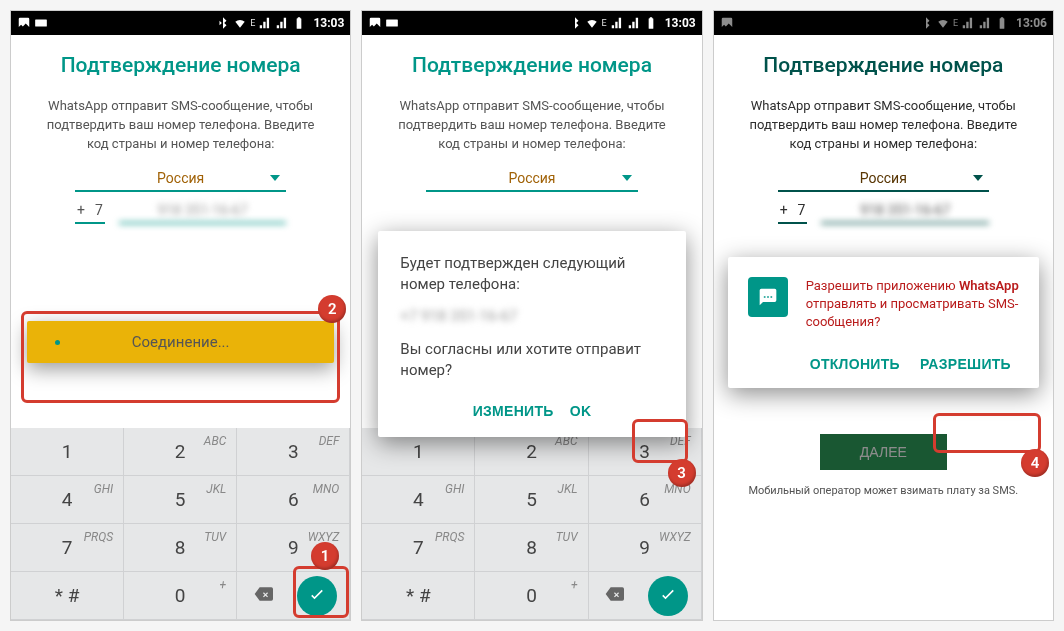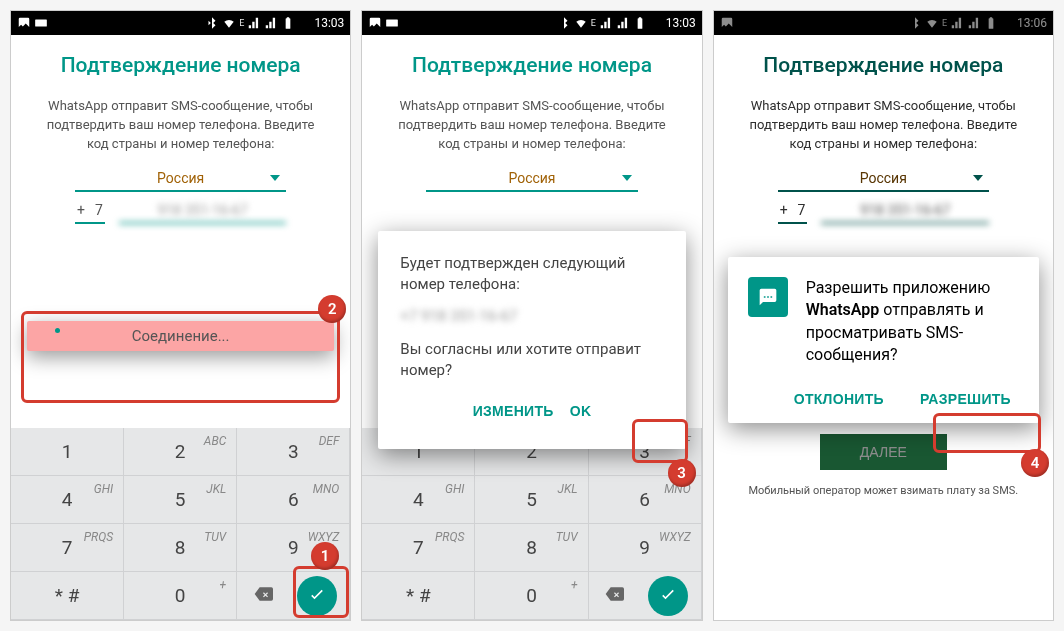--- a/index.html
+++ b/index.html
@@ -27,21 +27,21 @@
     background: #000;
     color: #fff;
     display: flex;
     align-items: center;
     justify-content: space-between;
     padding: 0 6px;
     font-size: 12px;
   }
   .status-left, .status-right { display: flex; gap: 3px; align-items: center; }
   .status-icon { width: 14px; height: 14px; fill: #fff; }
-  .status-time { font-weight: 400; margin-left: 16px; }
+  .status-time { font-weight: 700; margin-left: 4px; }
   .status-txt { font-size: 9px; opacity: .9; }
 
   
   .verify {
     padding: 18px 24px 0;
     text-align: center;
   }
   .verify-title {
     color: #009688;
     font-size: 21px;
@@ -127,37 +127,37 @@
   .key.enter {
     background: #009688; border-radius: 50%;
     width: 40px; height: 40px; justify-self: center; align-self: center;
     border: 3px solid rgba(0,0,0,0);
     position: relative;
   }
   .key.enter svg { fill: #fff; width: 20px; height: 20px; }
   .toast {
     position: absolute;
     left: 16px; right: 16px; top: 310px;
-    background: #fca5a5;
+    background: #eab308;
     border-radius: 2px;
     box-shadow: 0 6px 20px rgba(0,0,0,.4);
-    padding: 6px 22px;
+    padding: 12px 22px;
     color: #555; font-size: 15px;
   }
   .toast .dot {
     width: 5px; height: 5px; background: #009688; border-radius: 50%;
     position: absolute; left: 28px; bottom: 18px;
   }
   .dialog {
     position: absolute;
     left: 16px; right: 16px; top: 220px;
     background: #fff;
     border-radius: 2px;
     box-shadow: 0 6px 24px rgba(0,0,0,.45);
-    padding: 22px 22px 20px;
+    padding: 22px 22px 8px;
   }
   .dialog-text { color: #444; font-size: 15px; line-height: 1.4; margin-bottom: 12px; }
   .dialog-num { color: #999; font-size: 15px; filter: blur(3px); margin-bottom: 14px; }
   .dialog-actions {
     display: flex; justify-content: center;
     margin-top: 6px;
   }
   .flat-btn {
     color: #009688; font-size: 14px; font-weight: 600;
     background: none; border: none; padding: 10px 8px;
@@ -169,23 +169,23 @@
     background: #fff; border-radius: 2px;
     box-shadow: 0 6px 24px rgba(0,0,0,.45);
     padding: 20px 20px 6px;
   }
   .perm-row { display: flex; gap: 18px; }
   .perm-icon {
     width: 40px; height: 40px; background: #009688; border-radius: 4px;
     display: flex; align-items: center; justify-content: center; flex-shrink: 0;
   }
   .perm-icon svg { fill: #fff; width: 20px; height: 20px; }
-  .perm-text { color: #000000; font-size: 16px; line-height: 1.4; }
+  .perm-text { color: #b91c1c; font-size: 13px; line-height: 1.4; }
   .perm-text b { font-weight: 600; }
-  .perm-actions { display: flex; justify-content: flex-end; gap: 20px; margin-top: 14px; }
+  .perm-actions { display: flex; justify-content: flex-end; gap: 4px; margin-top: 14px; }
 
   
   .callout {
     position: absolute;
     border: 3px solid #d43c2f;
     border-radius: 6px;
     pointer-events: none;
   }
   .badge {
     position: absolute;

